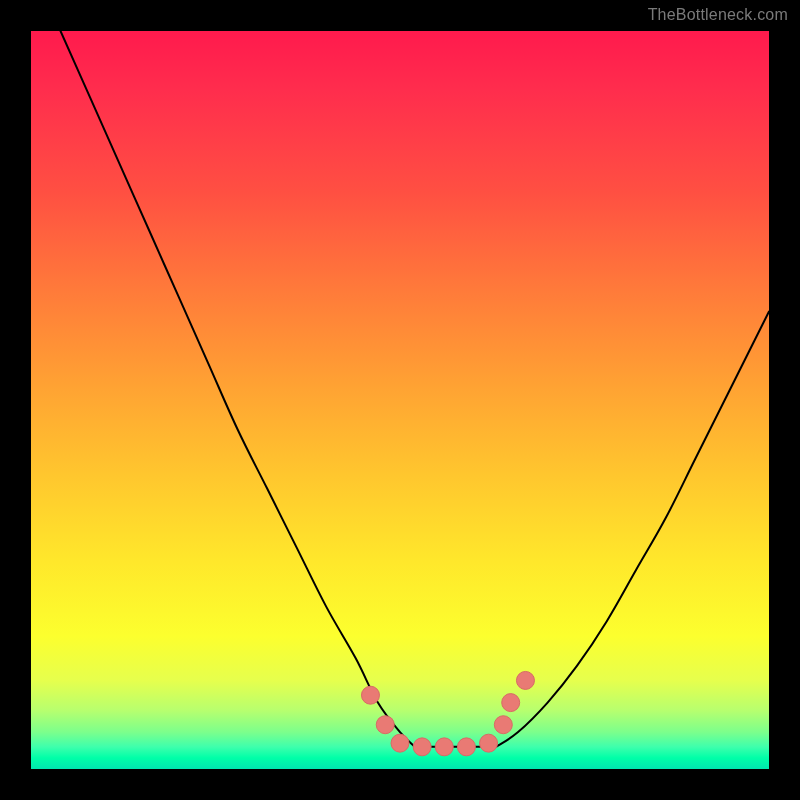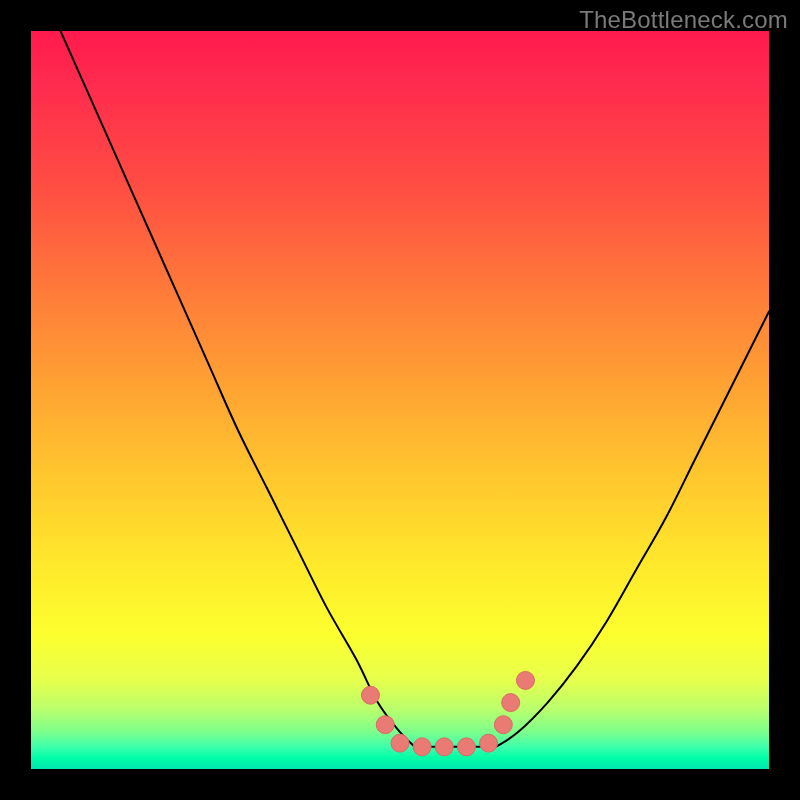--- a/index.html
+++ b/index.html
@@ -56,21 +56,21 @@
     top: 0;
     left: 0;
     width: 738px;
     height: 738px;
   }
   .watermark {
     position: absolute;
     top: 6px;
     right: 12px;
     color: #7a7a7a;
-    font-size: 24px;
+    font-size: 16px;
     font-weight: 400;
     letter-spacing: 0.2px;
     user-select: none;
   }
 </style>
 </head>
 <body>
 
 <div class="frame">
   <div class="plot">

